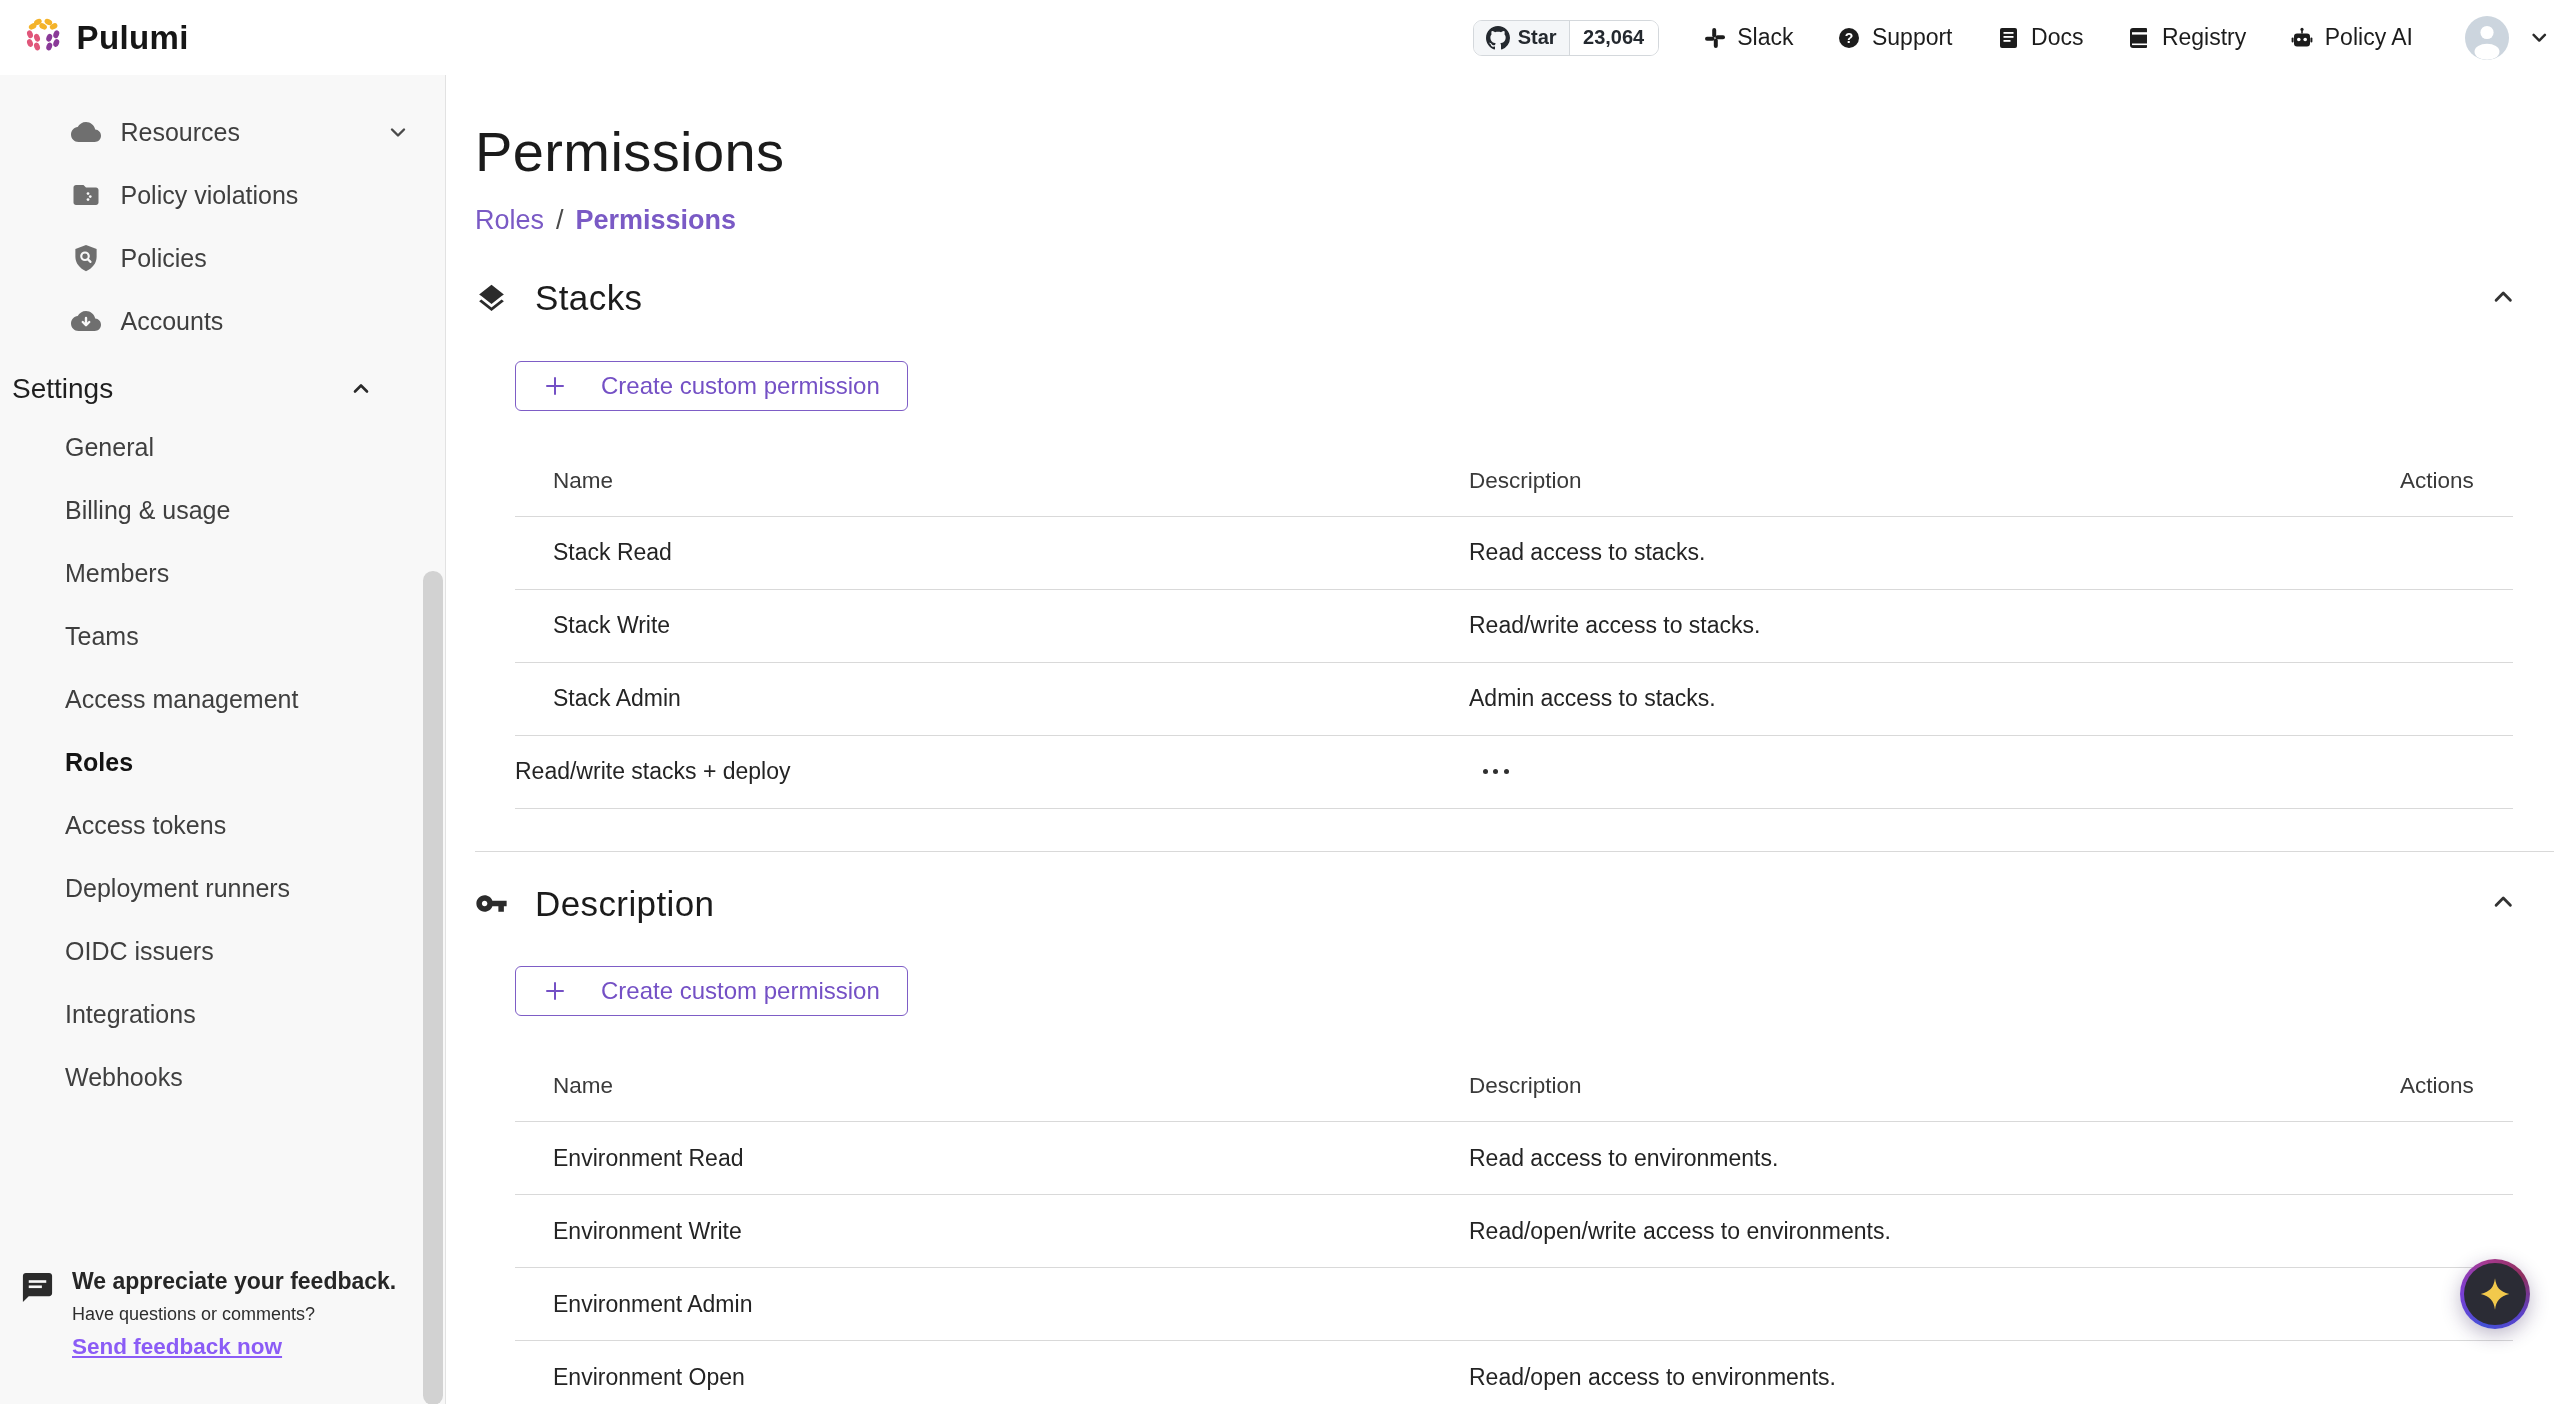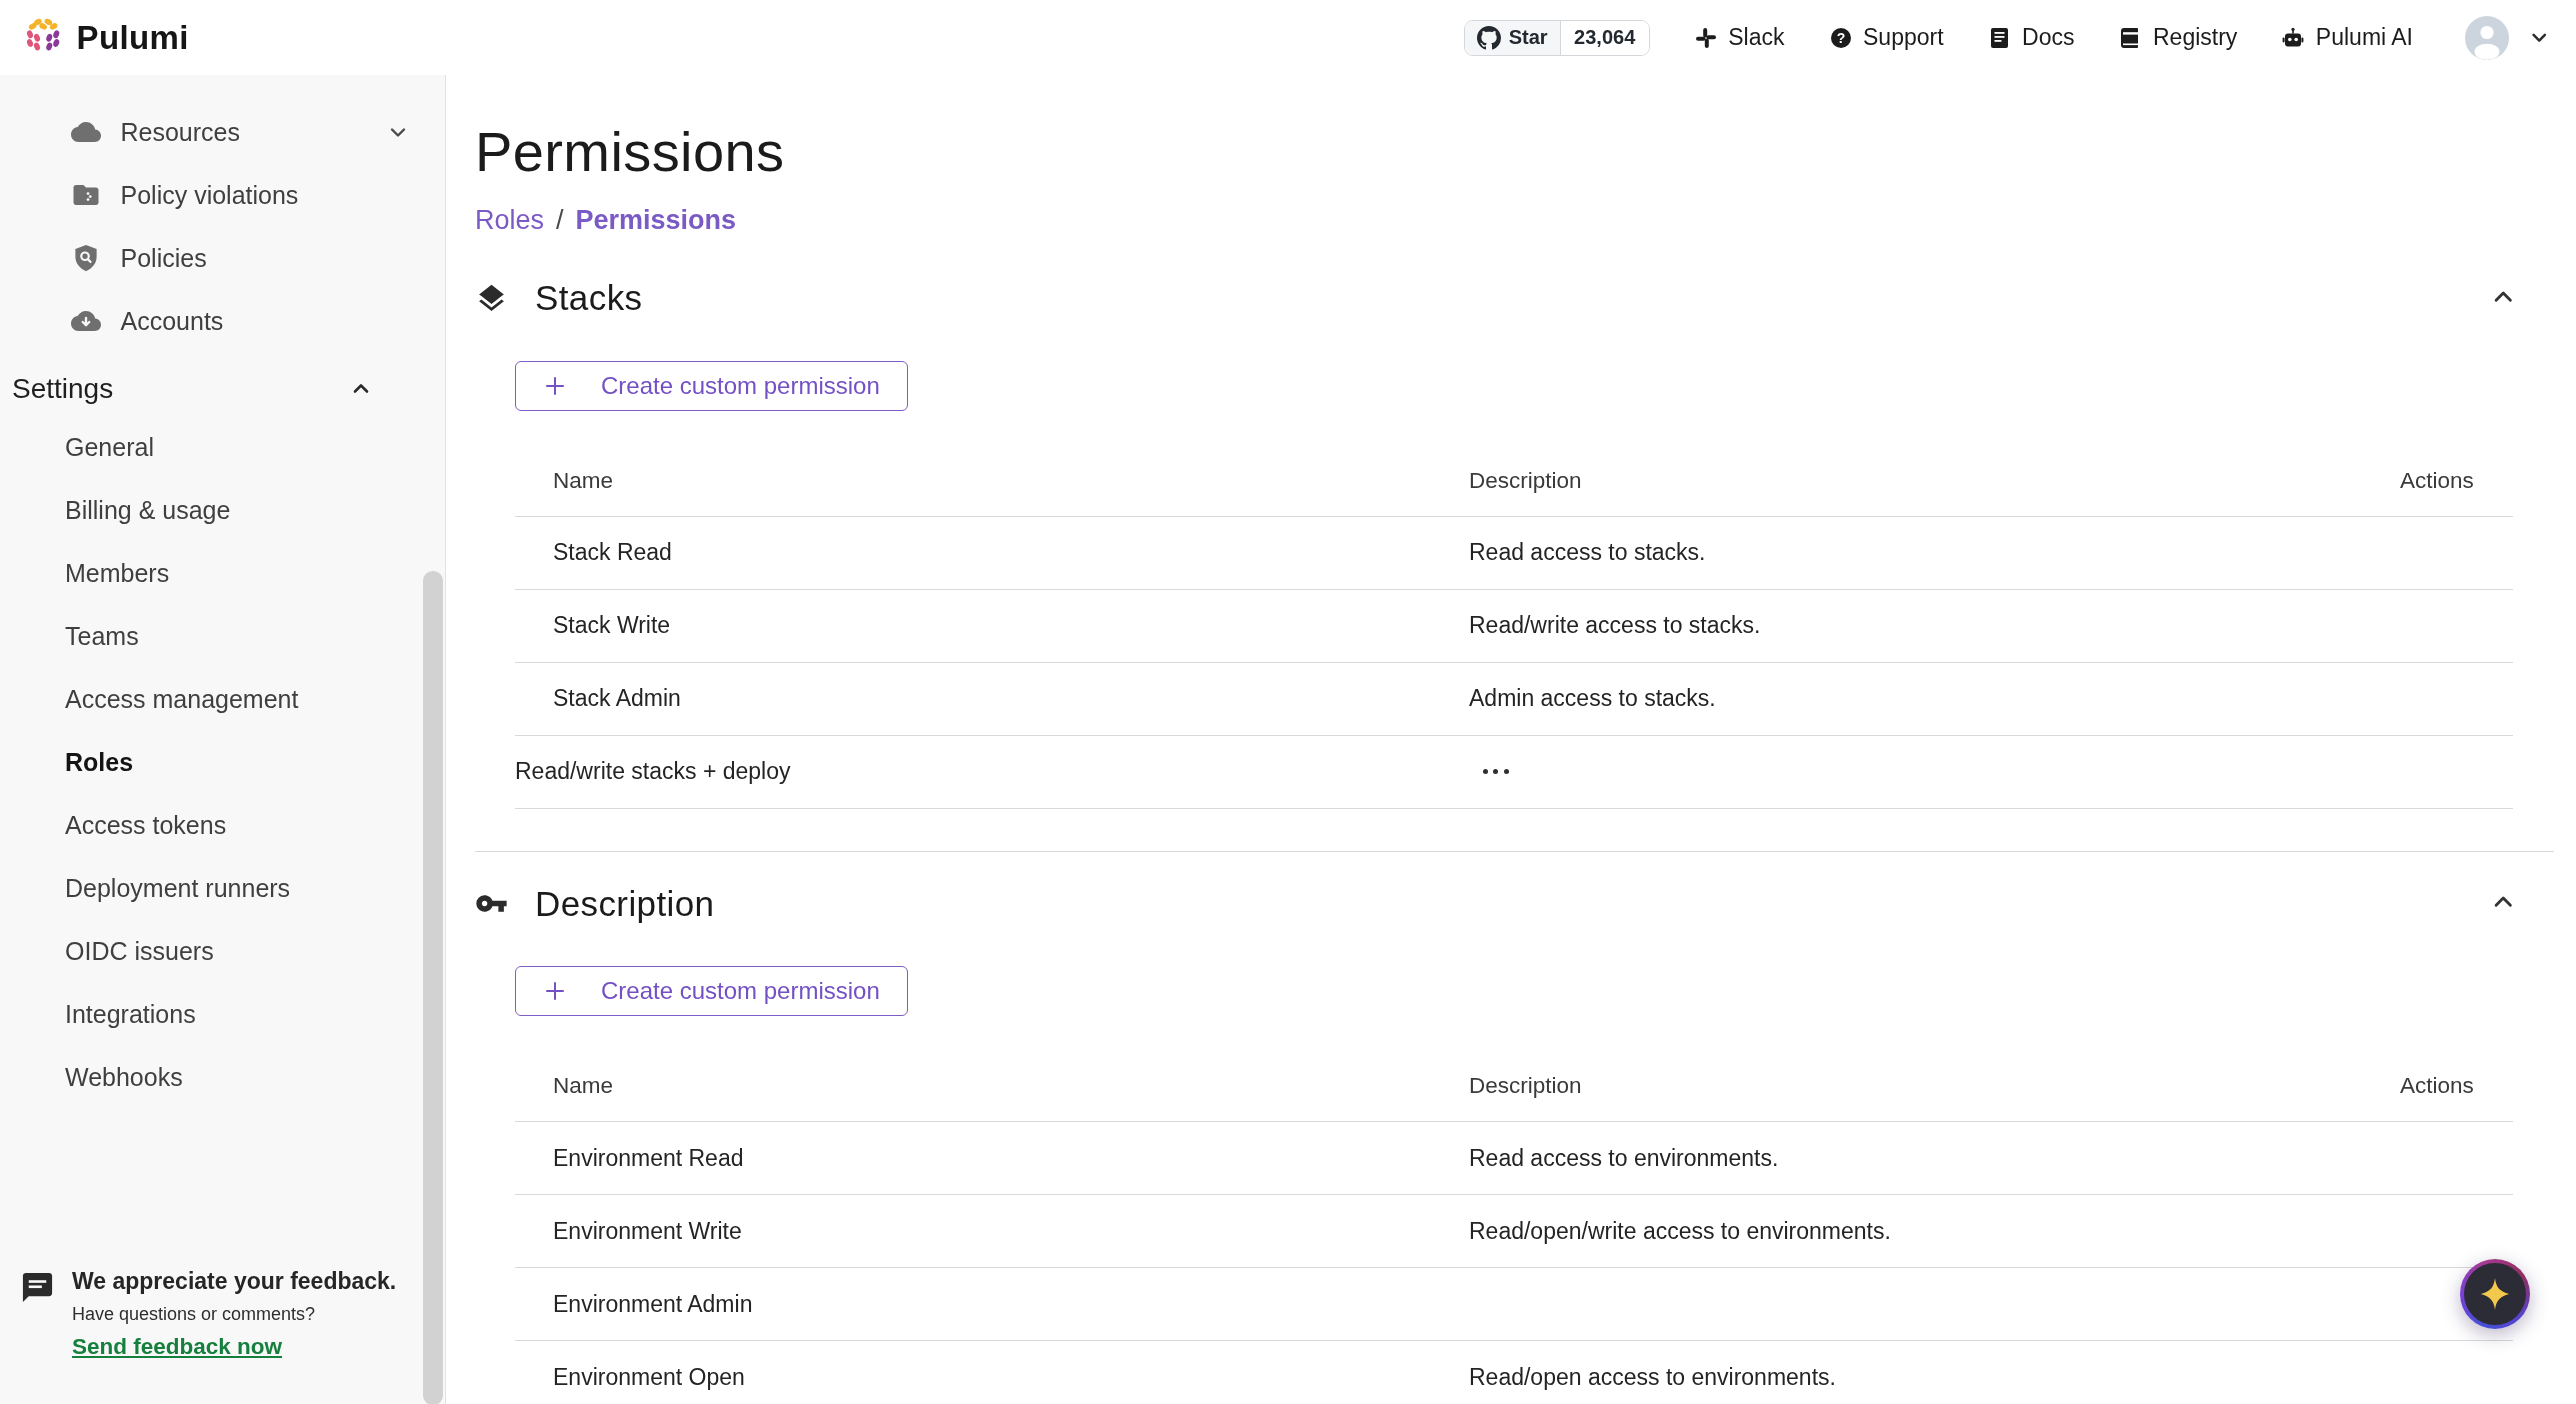--- a/index.html
+++ b/index.html
@@ -38,21 +38,21 @@
   .settings-header .lbl { font-size:28px; color:#1f1f1f; }
   .settings-header .spacer { flex:1; }
 
   .sub-item { height:63px; display:flex; align-items:center; padding-left:65px; font-size:25px; color:#3f3f3f; cursor:pointer; }
   .sub-item.active { font-weight:700; color:#141414; }
 
   .feedback { position:absolute; left:0; bottom:44px; width:100%; padding-left:72px; }
   .feedback .fb-icon { position:absolute; left:19.5px; top:1.5px; }
   .fb-title { font-size:23px; font-weight:700; color:#262626; }
   .fb-q { font-size:18px; color:#2e2e2e; margin-top:9px; }
-  .fb-link { display:inline-block; font-size:22.5px; font-weight:700; color:#15803d; text-decoration:underline; margin-top:9px; cursor:pointer; }
+  .fb-link { display:inline-block; font-size:22.5px; font-weight:700; color:#8b5cf6; text-decoration:underline; margin-top:9px; cursor:pointer; }
 
   
   .main { position:absolute; left:448px; top:75px; width:2128px; height:1329px; background:#fff;
           padding:0 22.5px 0 27px; overflow:hidden; }
   .page-title { margin-top:44px; font-size:56px; font-weight:500; color:#1b1b1b; letter-spacing:0.4px; }
   .breadcrumb { margin-top:21px; font-size:27px; display:flex; align-items:center; }
   .breadcrumb .bc-link { color:#7a5ac5; cursor:pointer; }
   .breadcrumb .bc-sep { color:#4a4a4a; margin:0 12px; }
   .breadcrumb .bc-current { color:#7a5ac5; font-weight:700; cursor:default; }
 
@@ -172,21 +172,21 @@
     <div class="nav-item">
       <svg width="24" height="24" viewBox="0 0 24 24">
         <circle cx="12" cy="3.4" r="1.6" fill="#1c1c1c"></circle>
         <rect x="11.2" y="4.5" width="1.6" height="3" fill="#1c1c1c"></rect>
         <rect x="4" y="7.5" width="16" height="13" rx="3" fill="#1c1c1c"></rect>
         <rect x="1.6" y="11.5" width="2" height="5" rx="1" fill="#1c1c1c"></rect>
         <rect x="20.4" y="11.5" width="2" height="5" rx="1" fill="#1c1c1c"></rect>
         <circle cx="8.8" cy="13.5" r="1.8" fill="#fff"></circle>
         <circle cx="15.2" cy="13.5" r="1.8" fill="#fff"></circle>
       </svg>
-      <span>Pulumi AI</span>
+      <span>Policy AI</span>
     </div>
 
     <div class="avatar-wrap">
       <span class="avatar">
         <svg width="44" height="44" viewBox="0 0 24 24">
           <circle cx="12" cy="9" r="3.6" fill="#fff"></circle>
           <ellipse cx="12" cy="19.5" rx="6.8" ry="4.4" fill="#fff"></ellipse>
         </svg>
       </span>
       <svg width="22.5" height="22.5" viewBox="0 0 24 24" fill="none" stroke="#2a2a2a" stroke-width="2.6" stroke-linecap="round" stroke-linejoin="round">

